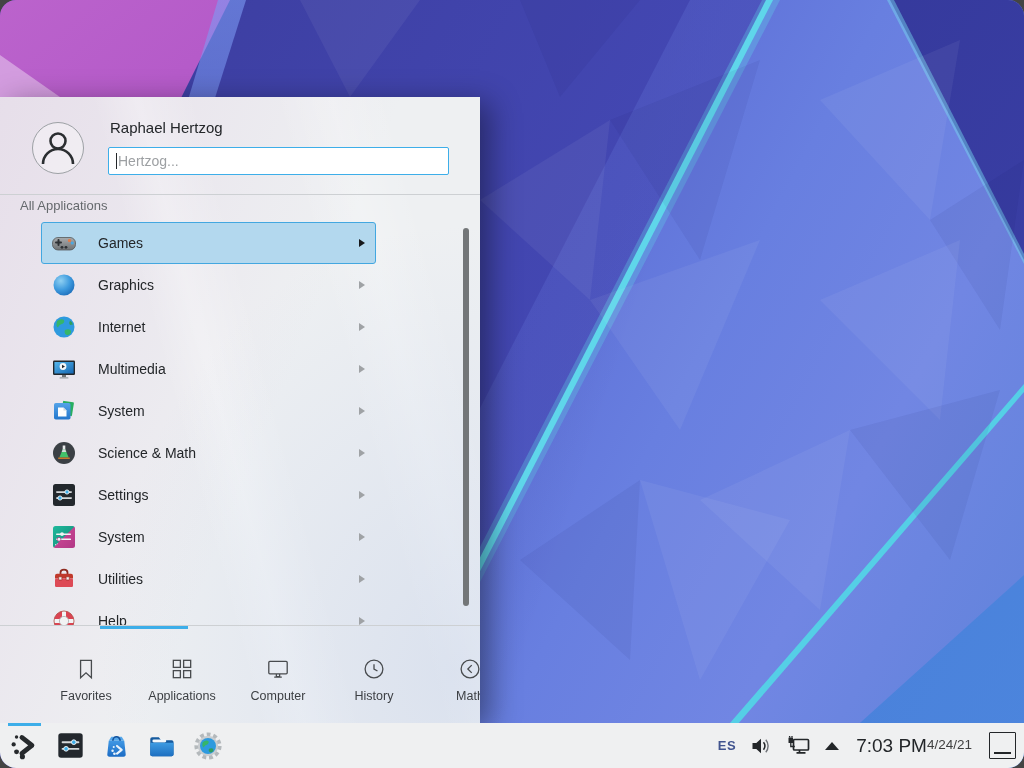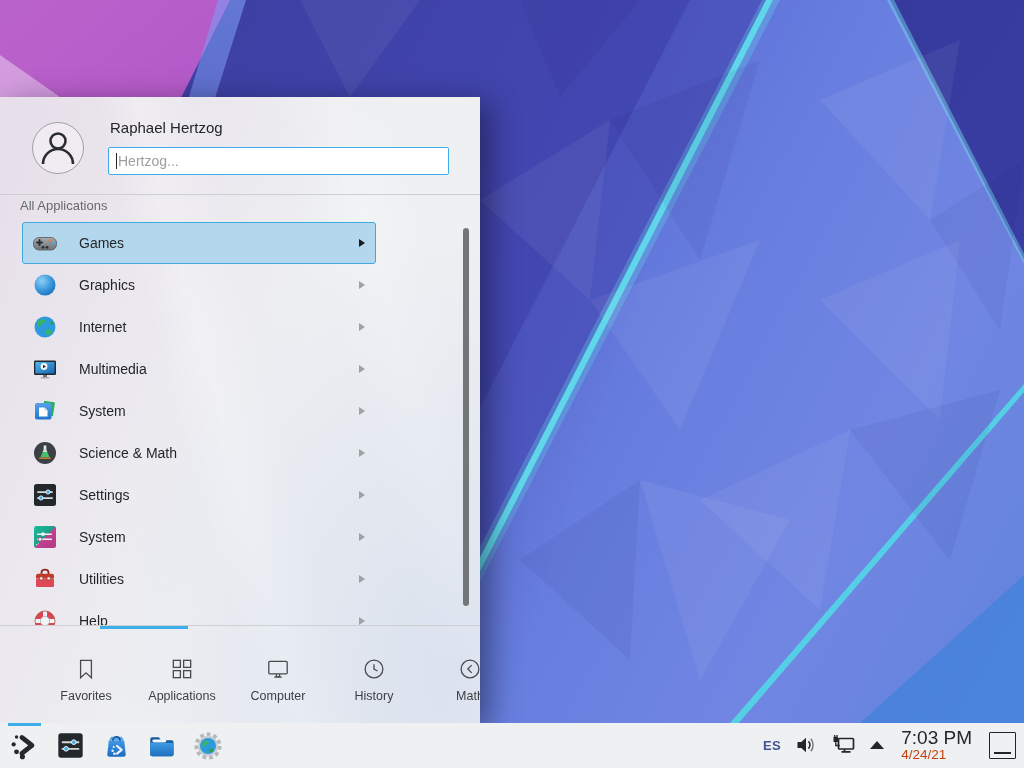--- a/index.html
+++ b/index.html
@@ -1,18 +1,18 @@
 <!DOCTYPE html>
 <html><head>
 <meta charset="utf-8">
 <style>
   * { margin:0; padding:0; box-sizing:border-box; }
   html,body { width:1024px; height:768px; overflow:hidden; }
   body { font-family:"Liberation Sans", sans-serif; position:relative; background:#444; }
-  .desktop { position:absolute; inset:0; width:1024px; height:768px; overflow:hidden; }
+  .desktop { position:absolute; inset:0; width:1024px; height:768px; overflow:hidden;border-radius:16px; }
 
   
   .wallpaper { position:absolute; inset:0; background:linear-gradient(118deg,#474ab0 0%,#5057c5 28%,#5d6ed6 45%,#687fe0 62%,#7186e3 78%,#5f83da 100%); }
   .f { position:absolute; inset:0; }
   .wp-indigo   { clip-path:polygon(200px 0,770px 0,375px 768px,0 768px,0 120px); background:linear-gradient(118deg,#3b3c9c,#4347b2 50%,#4a51bd); }
   .wp-glowA    { clip-path:polygon(690px 0,770px 0,375px 768px,295px 768px); background:linear-gradient(110deg,rgba(130,160,255,0),rgba(130,160,255,.28)); }
   .wp-purple   { clip-path:polygon(0 0,230px 0,145px 170px,0 245px); background:linear-gradient(140deg,#bb63cc,#a343c0 55%,#7e2fae); }
   .wp-purple-lite { clip-path:polygon(0 55px,60px 97px,0 130px); background:rgba(255,255,255,.38); }
   .wp-sheen    { clip-path:polygon(218px 0,246px 0,208px 120px,182px 120px); background:linear-gradient(#7c9bf4,rgba(124,155,244,0)); opacity:.6; }
   .wp-cyanA-glow { clip-path:polygon(762px 0,780px 0,384px 768px,366px 768px); background:#5fd6ea; opacity:.3; }
@@ -35,21 +35,21 @@
   .k-header { position:absolute; left:0; top:0; width:100%; height:97px; }
   .avatar { position:absolute; left:32px; top:25px; width:52px; height:52px; border-radius:50%; border:1px solid #9da1a5; background:rgba(255,255,255,.35); }
   .user-name { position:absolute; left:110px; top:22px; font-size:15px; color:#232629; }
   .search-box { position:absolute; left:108px; top:50px; width:341px; height:28px; background:#fff; border:1px solid #3daee9; border-radius:2px; display:flex; align-items:center; padding-left:7px; }
   .caret-bar { width:1px; height:16px; background:#232629; margin-right:1px; }
   .search-ph { font-size:14px; color:#9da0a3; }
   .k-sep { position:absolute; left:0; width:100%; height:1px; background:#cdd0d3; }
   .sep-top { top:97px; } .sep-bottom { top:528px; }
   .section-label { position:absolute; left:20px; top:101px; font-size:13px; color:#65696d; }
 
-  .app-list { position:absolute; left:0; top:121px; width:412px; height:407px; overflow:hidden; }
+  .app-list { position:absolute; left:0; top:121px; width:412px; height:407px; overflow:hidden;padding-left:19px; }
   .app-item { position:relative; margin:0 36px 0 22px; height:42px; display:flex; align-items:center; border:1px solid transparent; border-radius:3px; padding:0 10px 0 8px; }
   .app-item:first-child { margin-top:4px; }
   .app-item.selected { background:#b3d8ee; border-color:#43a7e0; }
   .app-item .cicon { width:28px; height:28px; flex:0 0 28px; }
   .app-item .label { margin-left:20px; font-size:14px; color:#232629; flex:1; }
   .tri { width:0; height:0; border-top:4.5px solid transparent; border-bottom:4.5px solid transparent; border-left:6px solid #9fa2a5; }
   .app-item.selected .tri { border-left-color:#17191b; }
   .scrollbar { position:absolute; right:11px; top:131px; width:6px; height:378px; border-radius:3px; background:#737678; }
 
   .tab-indicator { position:absolute; left:100px; top:529px; width:88px; height:3px; background:#3daee9; }
@@ -58,23 +58,23 @@
   .tab .label { font-size:12.5px; color:#3c3f43; }
 
   
   .taskbar { position:absolute; left:0; top:723px; width:1024px; height:45px; background:#eff0f1; display:flex; align-items:center; }
   .tb-left { display:flex; align-items:center; gap:14px; padding-left:8px; }
   .tb-app { width:32px; height:32px; display:flex; align-items:center; justify-content:center; }
   .launcher-active-line { position:absolute; left:8px; top:0; width:33px; height:3px; background:#3daee9; }
   .tb-right { margin-left:auto; display:flex; align-items:center; gap:13px; padding-right:8px; }
   .kb-layout { font-size:13px; font-weight:bold; color:#41548f; letter-spacing:.5px; }
   .caret-up { width:0; height:0; border-left:7px solid transparent; border-right:7px solid transparent; border-bottom:8px solid #232629; }
-  .clock { display:flex; flex-direction:column; align-items:flex-start; line-height:1.05; padding:0 4px; }
+  .clock { display:flex; flex-direction:row; align-items:center; line-height:1.05; padding:0 4px; }
   .clock .time { font-size:19px; color:#232629; }
-  .clock .date { font-size:13.5px; color:#c2410c; }
+  .clock .date { font-size:13.5px; color:#404040; }
   .show-desktop { width:27px; height:27px; border:1.6px solid #232629; border-radius:1px; position:relative; background:transparent; }
   .show-desktop::after { content:""; position:absolute; left:4px; right:4px; bottom:4px; height:1.6px; background:#232629; }
 </style>
 </head>
 <body>
 
 <div class="desktop">
 
   <div class="wallpaper">
     <div class="f wp-indigo"></div>

